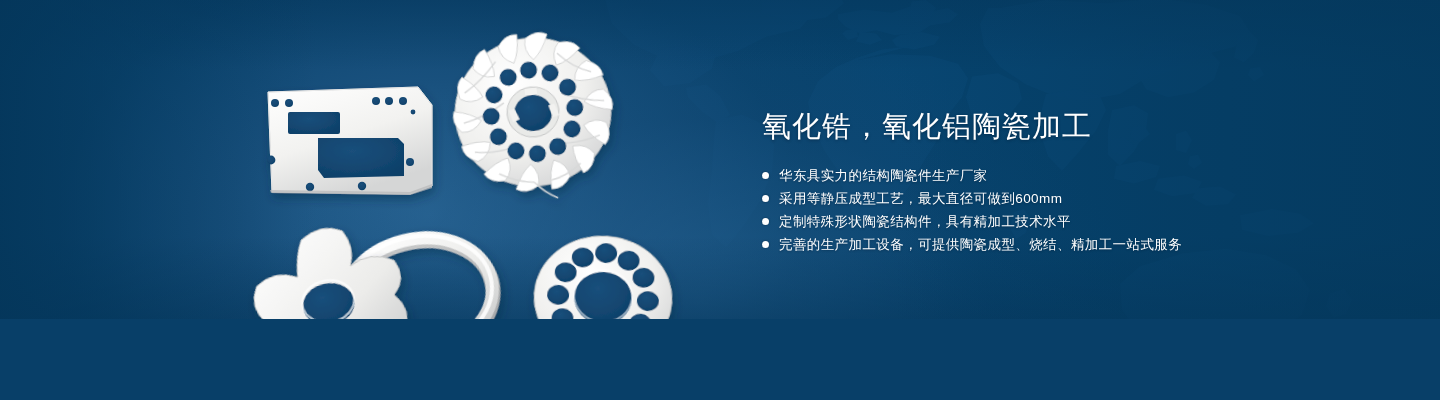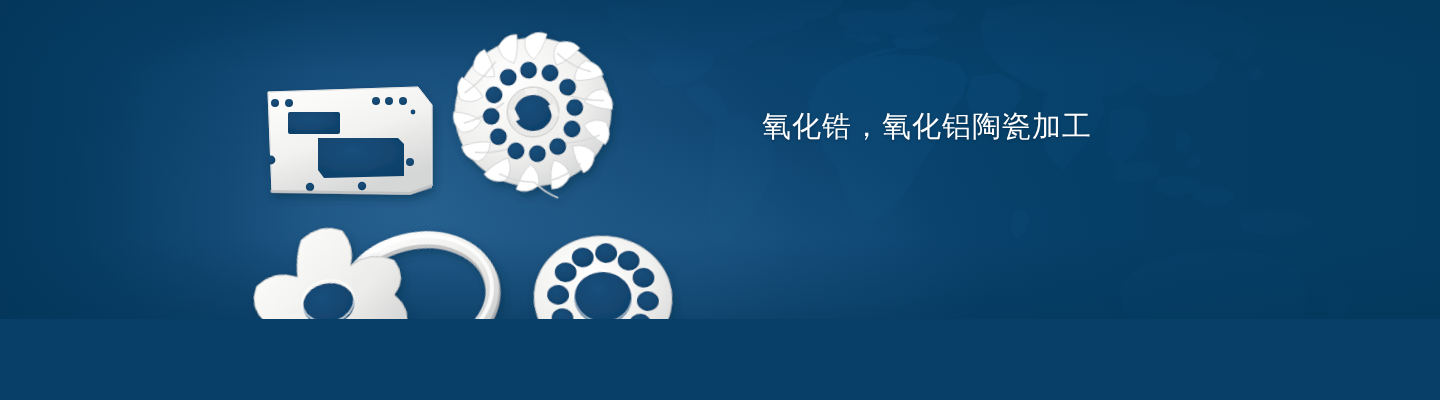--- a/index.html
+++ b/index.html
@@ -348,15 +348,33 @@
           <ellipse cx="-39" cy="-23" rx="11" ry="10"></ellipse>
           <ellipse cx="-23" cy="-39" rx="11" ry="10"></ellipse>
         </g>
       </g>
     </svg>
   </div>
 
   <div class="copy">
     <div class="headline">氧化锆，氧化铝陶瓷加工</div>
 
+    <ul class="bullets">
+      <li class="bullet">
+        <span class="bullet-dot"></span>
+        <span class="bullet-text">华东具实力的结构陶瓷件生产厂家</span>
+      </li>
+      <li class="bullet">
+        <span class="bullet-dot"></span>
+        <span class="bullet-text">采用等静压成型工艺，最大直径可做到600mm</span>
+      </li>
+      <li class="bullet">
+        <span class="bullet-dot"></span>
+        <span class="bullet-text">定制特殊形状陶瓷结构件，具有精加工技术水平</span>
+      </li>
+      <li class="bullet">
+        <span class="bullet-dot"></span>
+        <span class="bullet-text">完善的生产加工设备，可提供陶瓷成型、烧结、精加工一站式服务</span>
+      </li>
+    </ul>
   </div>
 
 </div>
 
 </body></html>

